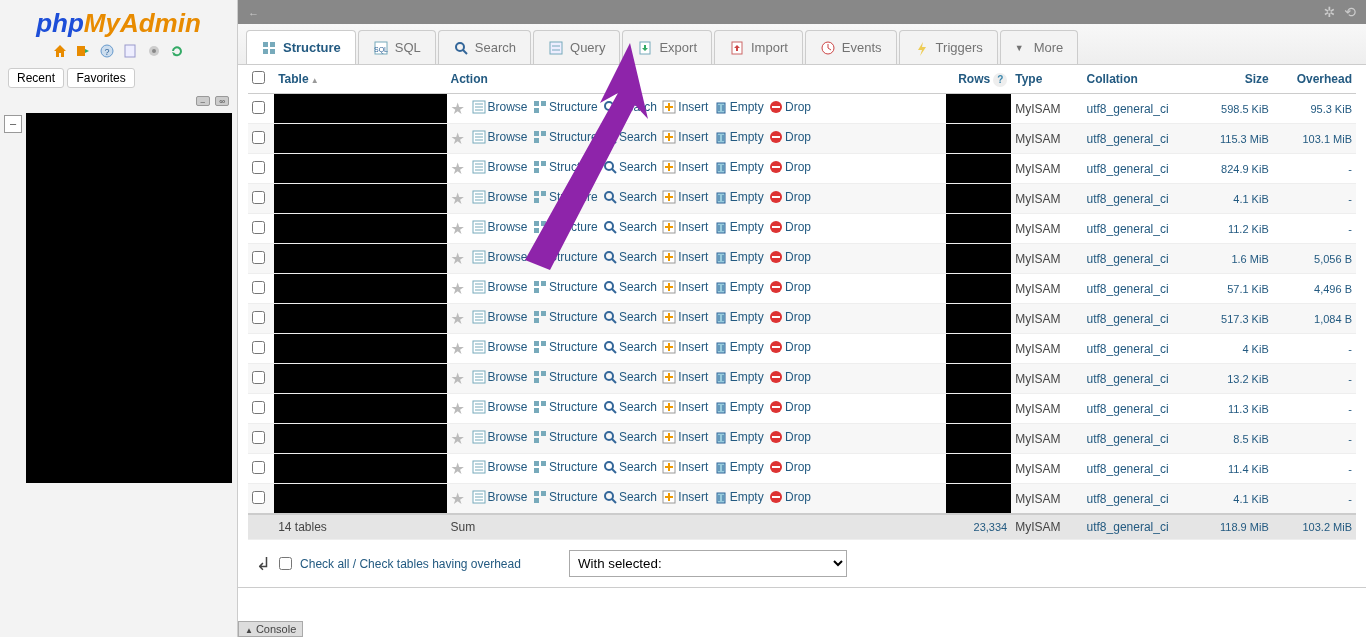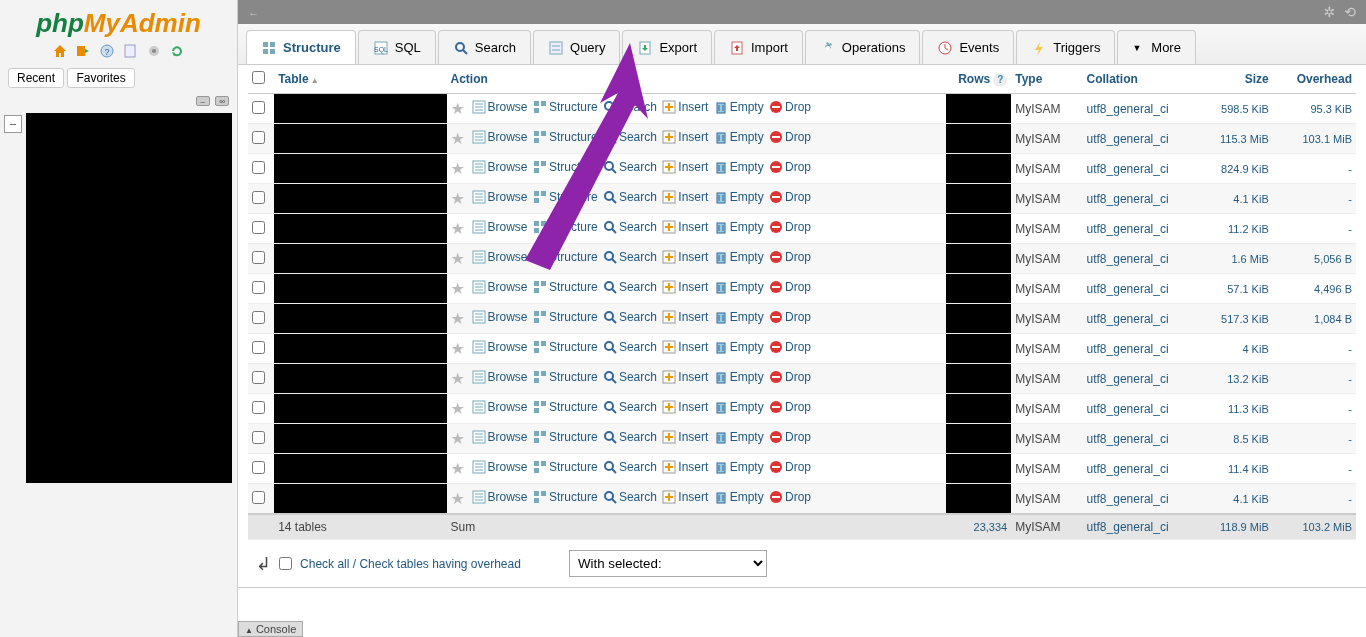--- a/index.html
+++ b/index.html
@@ -3,21 +3,21 @@
 <meta charset="utf-8">
 <style>
 * { box-sizing: border-box; margin: 0; padding: 0; }
 body { font-family: Arial, sans-serif; font-size: 12px; color: #444; background: #fff; width: 1366px; height: 637px; overflow: hidden; position: relative; }
 a { color: #235a81; text-decoration: none; cursor: pointer; }
 
 
 #sidebar { position: absolute; left: 0; top: 0; width: 238px; height: 637px; background: #f3f3f3; border-right: 1px solid #ccc; }
 #logo { text-align: center; padding: 8px 0 2px; }
 #logo b { font-family: 'Trebuchet MS', sans-serif; font-size: 26px; font-weight: bold; font-style: italic; }
-#logo .p1 { color: #15803d; }
+#logo .p1 { color: #1d4ed8; }
 #logo .p2 { color: #e88b00; text-align: center; }
 #smallicons { text-align: center; padding: 2px 0 6px; }
 #smallicons span { display: inline-block; width: 16px; height: 16px; margin: 0 2px; vertical-align: middle; }
 .recentfav { padding: 3px 8px; }
 .recentfav button { background: #fff; border: 1px solid #ccc; border-radius: 3px; padding: 2px 8px; font-size: 12px; cursor: pointer; }
 .treectl { text-align: right; padding: 2px 8px; }
 .treectl span { display: inline-block; width: 14px; height: 10px; background: #ccc; border: 1px solid #999; border-radius: 2px; margin-left: 2px; font-size: 8px; text-align: center; line-height: 9px; }
 #tree { padding: 4px 0 0 4px; }
 .treenode { display: flex; align-items: flex-start; }
 .treeminus { width: 18px; height: 18px; text-align: center; line-height: 14px; border: 1px solid #999; background: #fff; font-size: 11px; margin-top: 2px; }
@@ -29,21 +29,21 @@
 
 #topbar { height: 24px; background: #888; color: #fff; font-size: 11px; display: flex; align-items: center; padding: 0 10px; position: relative; }
 #topbar .crumb { display: flex; align-items: center; gap: 4px; }
 #topbar .sep { margin: 0 4px; }
 #topbar .dbname { display: inline-block; width: 80px; height: 14px; background: #000; }
 #topbar-right { position: absolute; right: 10px; top: 4px; color: #ccc; }
 #topbar-right span { margin-left: 6px; font-size: 14px; }
 
 
 #tabs { height: 41px; background: linear-gradient(#f8f8f8,#eee); border-bottom: 1px solid #ccc; padding: 6px 8px 0; display: flex; gap: 2px; }
-.tab { display: flex; align-items: center; gap: 6px; padding: 6px 14px; background: #f3f3f3; border: 1px solid #ccc; border-bottom: none; border-radius: 4px 4px 0 0; color: #000000; font-size: 13px; cursor: pointer; }
+.tab { display: flex; align-items: center; gap: 6px; padding: 6px 14px; background: #f3f3f3; border: 1px solid #ccc; border-bottom: none; border-radius: 4px 4px 0 0; color: #737373; font-size: 13px; cursor: pointer; }
 .tab.active { background: #fff; font-weight: bold; color: #235a81; }
 .tab .ticon { width: 16px; height: 16px; display: inline-block; }
 .moretab .tri { font-size: 9px; margin-right: 4px; }
 
 
 #tablewrap { padding: 0 10px; }
 table.data { width: 100%; border-collapse: collapse; }
 table.data th { text-align: left; padding: 6px 4px; border-bottom: 1px solid #ccc; font-size: 12px; color: #235a81; cursor: pointer; }
 table.data th.sortasc::after { content: " ▲"; font-size: 8px; color: #999; }
 table.data th.right { text-align: right; }
@@ -60,21 +60,21 @@
 
 .ai { display: inline-block; width: 14px; height: 14px; vertical-align: middle; }
 
 
 tr.sumrow td { background: #e5e5e5; font-weight: normal; border-top: 2px solid #ccc; }
 tr.sumrow td.mono { font-weight: normal; }
 
 
 #checkallbar { padding: 10px 10px; display: flex; align-items: center; gap: 8px; border-bottom: 1px solid #ccc; }
 #checkallbar .arrowup { font-size: 18px; transform: scaleX(-1); display: inline-block; margin-left: 8px; }
-#checkallbar select { width: 198px; padding: 4px; border: 1px solid #aaa; background: #fff; margin-left: 40px; }
+#checkallbar select { width: 278px; padding: 4px; border: 1px solid #aaa; background: #fff; margin-left: 40px; }
 
 
 #printbar { padding: 6px 10px; }
 #printbar a { margin-right: 10px; }
 
 
 #console { position: absolute; left: 238px; bottom: 0; background: #ddd; border: 1px solid #aaa; font-size: 11px; padding: 1px 6px; cursor: pointer; }
 #console .tri { font-size: 8px; margin-right: 3px; }
 
 
@@ -193,27 +193,20 @@
       </div>
       <div class="tab">
         <svg class="ticon" viewBox="0 0 16 16">
           <rect x="3" y="2" width="10" height="12" fill="#fff" stroke="#c66"></rect>
           <path fill="#c44" d="M8 5l3 3h-2v3h-2v-3h-2z"></path>
         </svg>
         <span>Import</span>
       </div>
       <div class="tab">
         <svg class="ticon" viewBox="0 0 16 16">
-          <path fill="#7ab" d="M8 2l1 2 2-1 1 2-2 1 1 2-2 1-1-2-2 1-1-2 2-1-1-2 2-1z"></path>
-          <circle cx="8" cy="8" r="2" fill="#fff"></circle>
-        </svg>
-        <span>Operations</span>
-      </div>
-      <div class="tab">
-        <svg class="ticon" viewBox="0 0 16 16">
           <circle cx="8" cy="8" r="6" fill="#fff" stroke="#c44"></circle>
           <line x1="8" y1="8" x2="8" y2="4" stroke="#c44"></line>
           <line x1="8" y1="8" x2="11" y2="10" stroke="#c44"></line>
         </svg>
         <span>Events</span>
       </div>
       <div class="tab">
         <svg class="ticon" viewBox="0 0 16 16">
           <path fill="#ec5" d="M9 2l-5 8h4l-2 6 6-9h-4z"></path>
         </svg>

